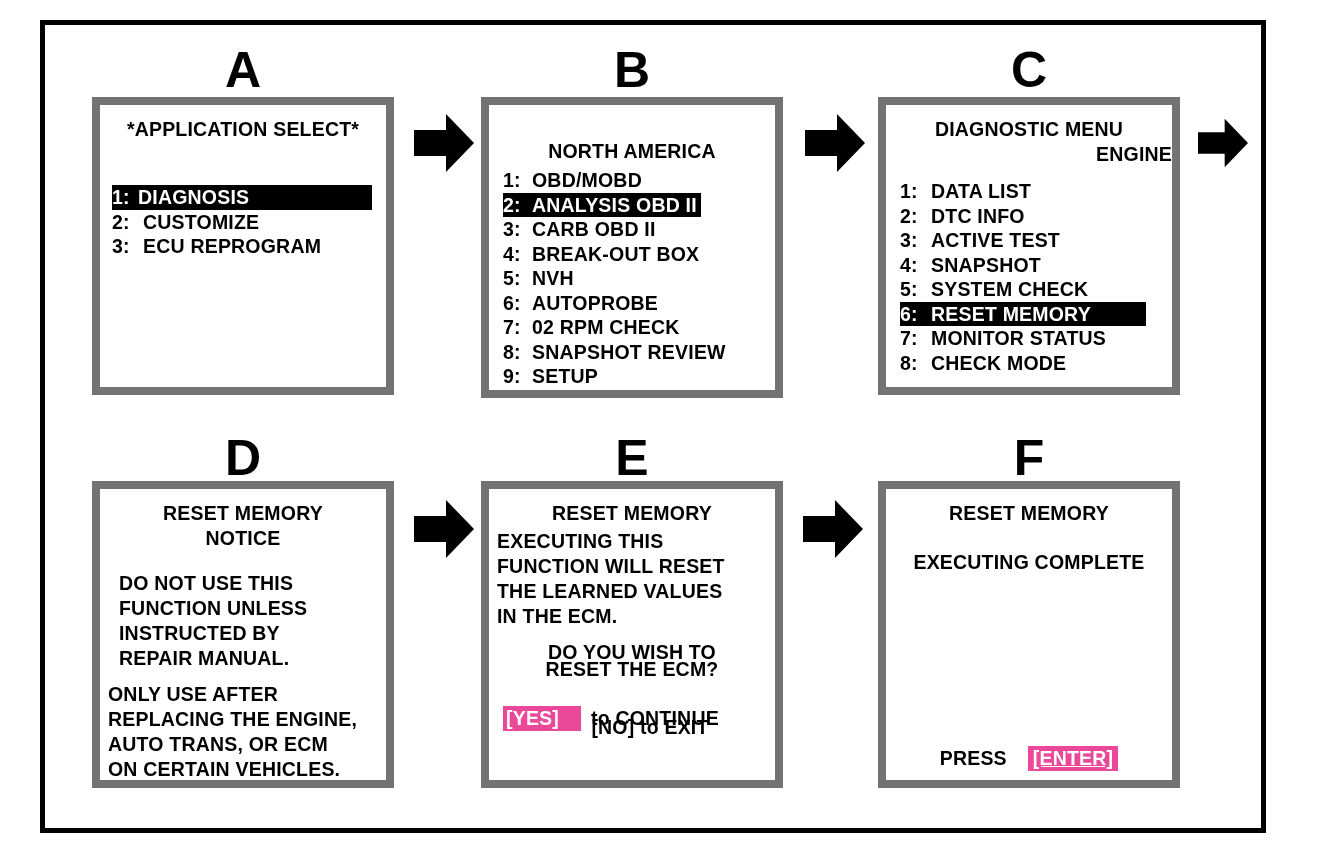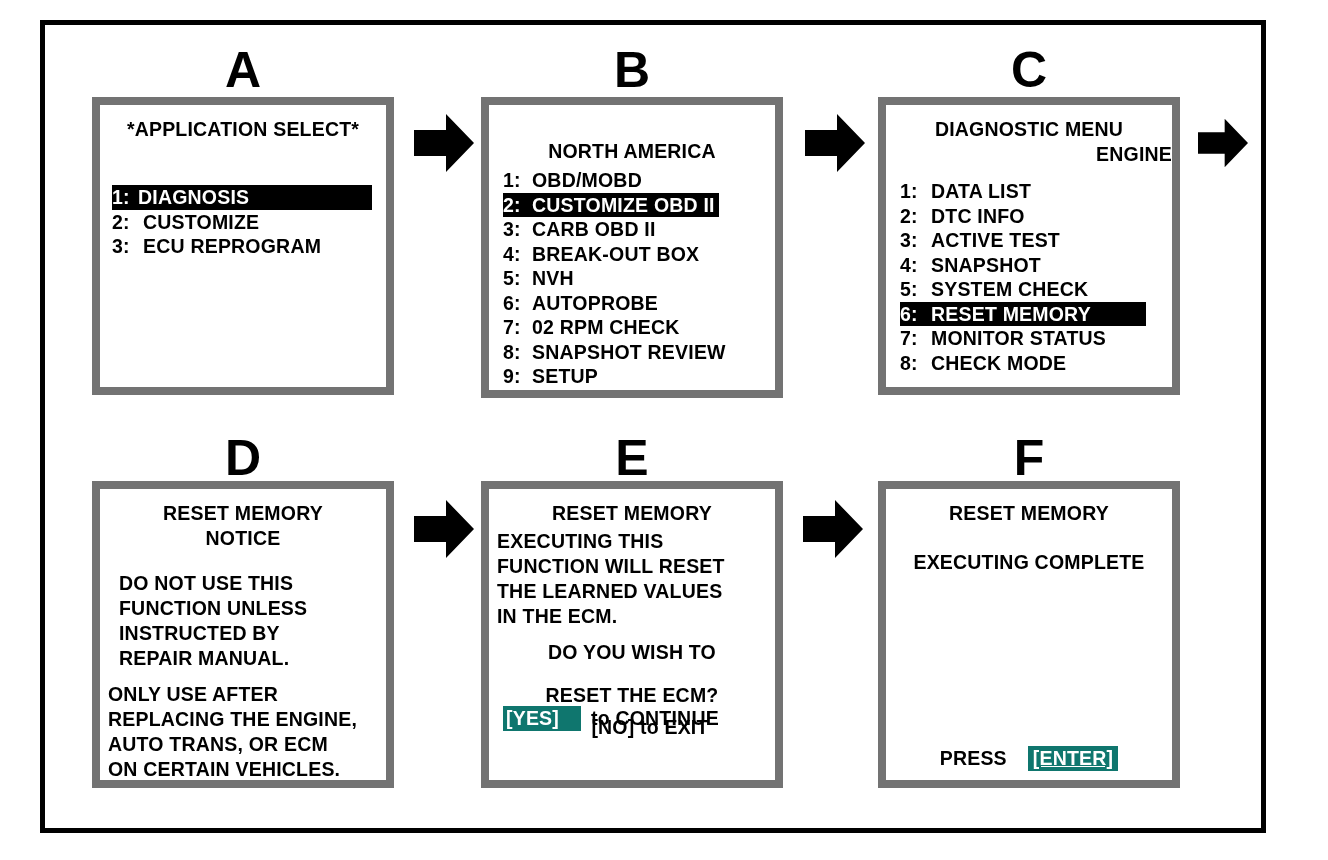--- a/index.html
+++ b/index.html
@@ -73,21 +73,21 @@
     font-weight: bold;
     line-height: 25px;
     color: #000;
     letter-spacing: 0.2px;
     white-space: pre-line;
   }
   .ctr { text-align: center; }
   .lft { text-align: left; }
 
   .inv {
-    background: #0f766e;
+    background: #ec4899;
     color: #fff;
     padding: 0 3px;
   }
 
   
   .arrow { position: absolute; }
   .arrow svg { display: block; }
 </style>
 </head>
 <body>
@@ -132,21 +132,21 @@
       <div class="screen-inner">
         <div class="title-block" style="position:absolute; left:0; top:34px; width:100%;">NORTH AMERICA</div>
 
         <div class="menu-list" style="position:absolute; left:14px; top:63px; width:278px;">
           <div class="menu-row">
             <span class="num" style="width:29px;">1:</span>
             <span class="lbl">OBD/MOBD</span>
           </div>
           <div class="menu-row selected" style="padding-right:4px;">
             <span class="num" style="width:29px;">2:</span>
-            <span class="lbl">CUSTOMIZE OBD II</span>
+            <span class="lbl">ANALYSIS OBD II</span>
           </div>
           <div class="menu-row">
             <span class="num" style="width:29px;">3:</span>
             <span class="lbl">CARB OBD II</span>
           </div>
           <div class="menu-row">
             <span class="num" style="width:29px;">4:</span>
             <span class="lbl">BREAK-OUT BOX</span>
           </div>
           <div class="menu-row">
@@ -266,21 +266,21 @@
     <div class="screen" style="left:0; top:48px; width:302px; height:307px;">
       <div class="screen-inner">
         <div class="title-block" style="position:absolute; left:0; top:12px; width:100%;">RESET MEMORY</div>
 
         <div class="body-text lft" style="position:absolute; left:8px; top:40px; width:292px;">EXECUTING THIS
 FUNCTION WILL RESET
 THE LEARNED VALUES
 IN THE ECM.</div>
 
         <div class="body-text ctr" style="position:absolute; left:0; top:151px; width:100%;">DO YOU WISH TO</div>
-        <div class="body-text ctr" style="position:absolute; left:0; top:194px; width:100%;">RESET THE ECM?</div>
+        <div class="body-text ctr" style="position:absolute; left:0; top:168px; width:100%;">RESET THE ECM?</div>
 
         <div style="position:absolute; left:14px; top:201px; width:274px; display:flex; align-items:baseline;">
           <span class="body-text inv" style="padding-right:22px;">[YES]</span>
           <span class="body-text" style="margin-left:10px;margin-top:16px;">to CONTINUE</span>
         </div>
 
         <div class="body-text ctr" style="position:absolute; left:18px; top:226px; width:100%;">[NO] to EXIT</div>
       </div>
     </div>
   </div>

